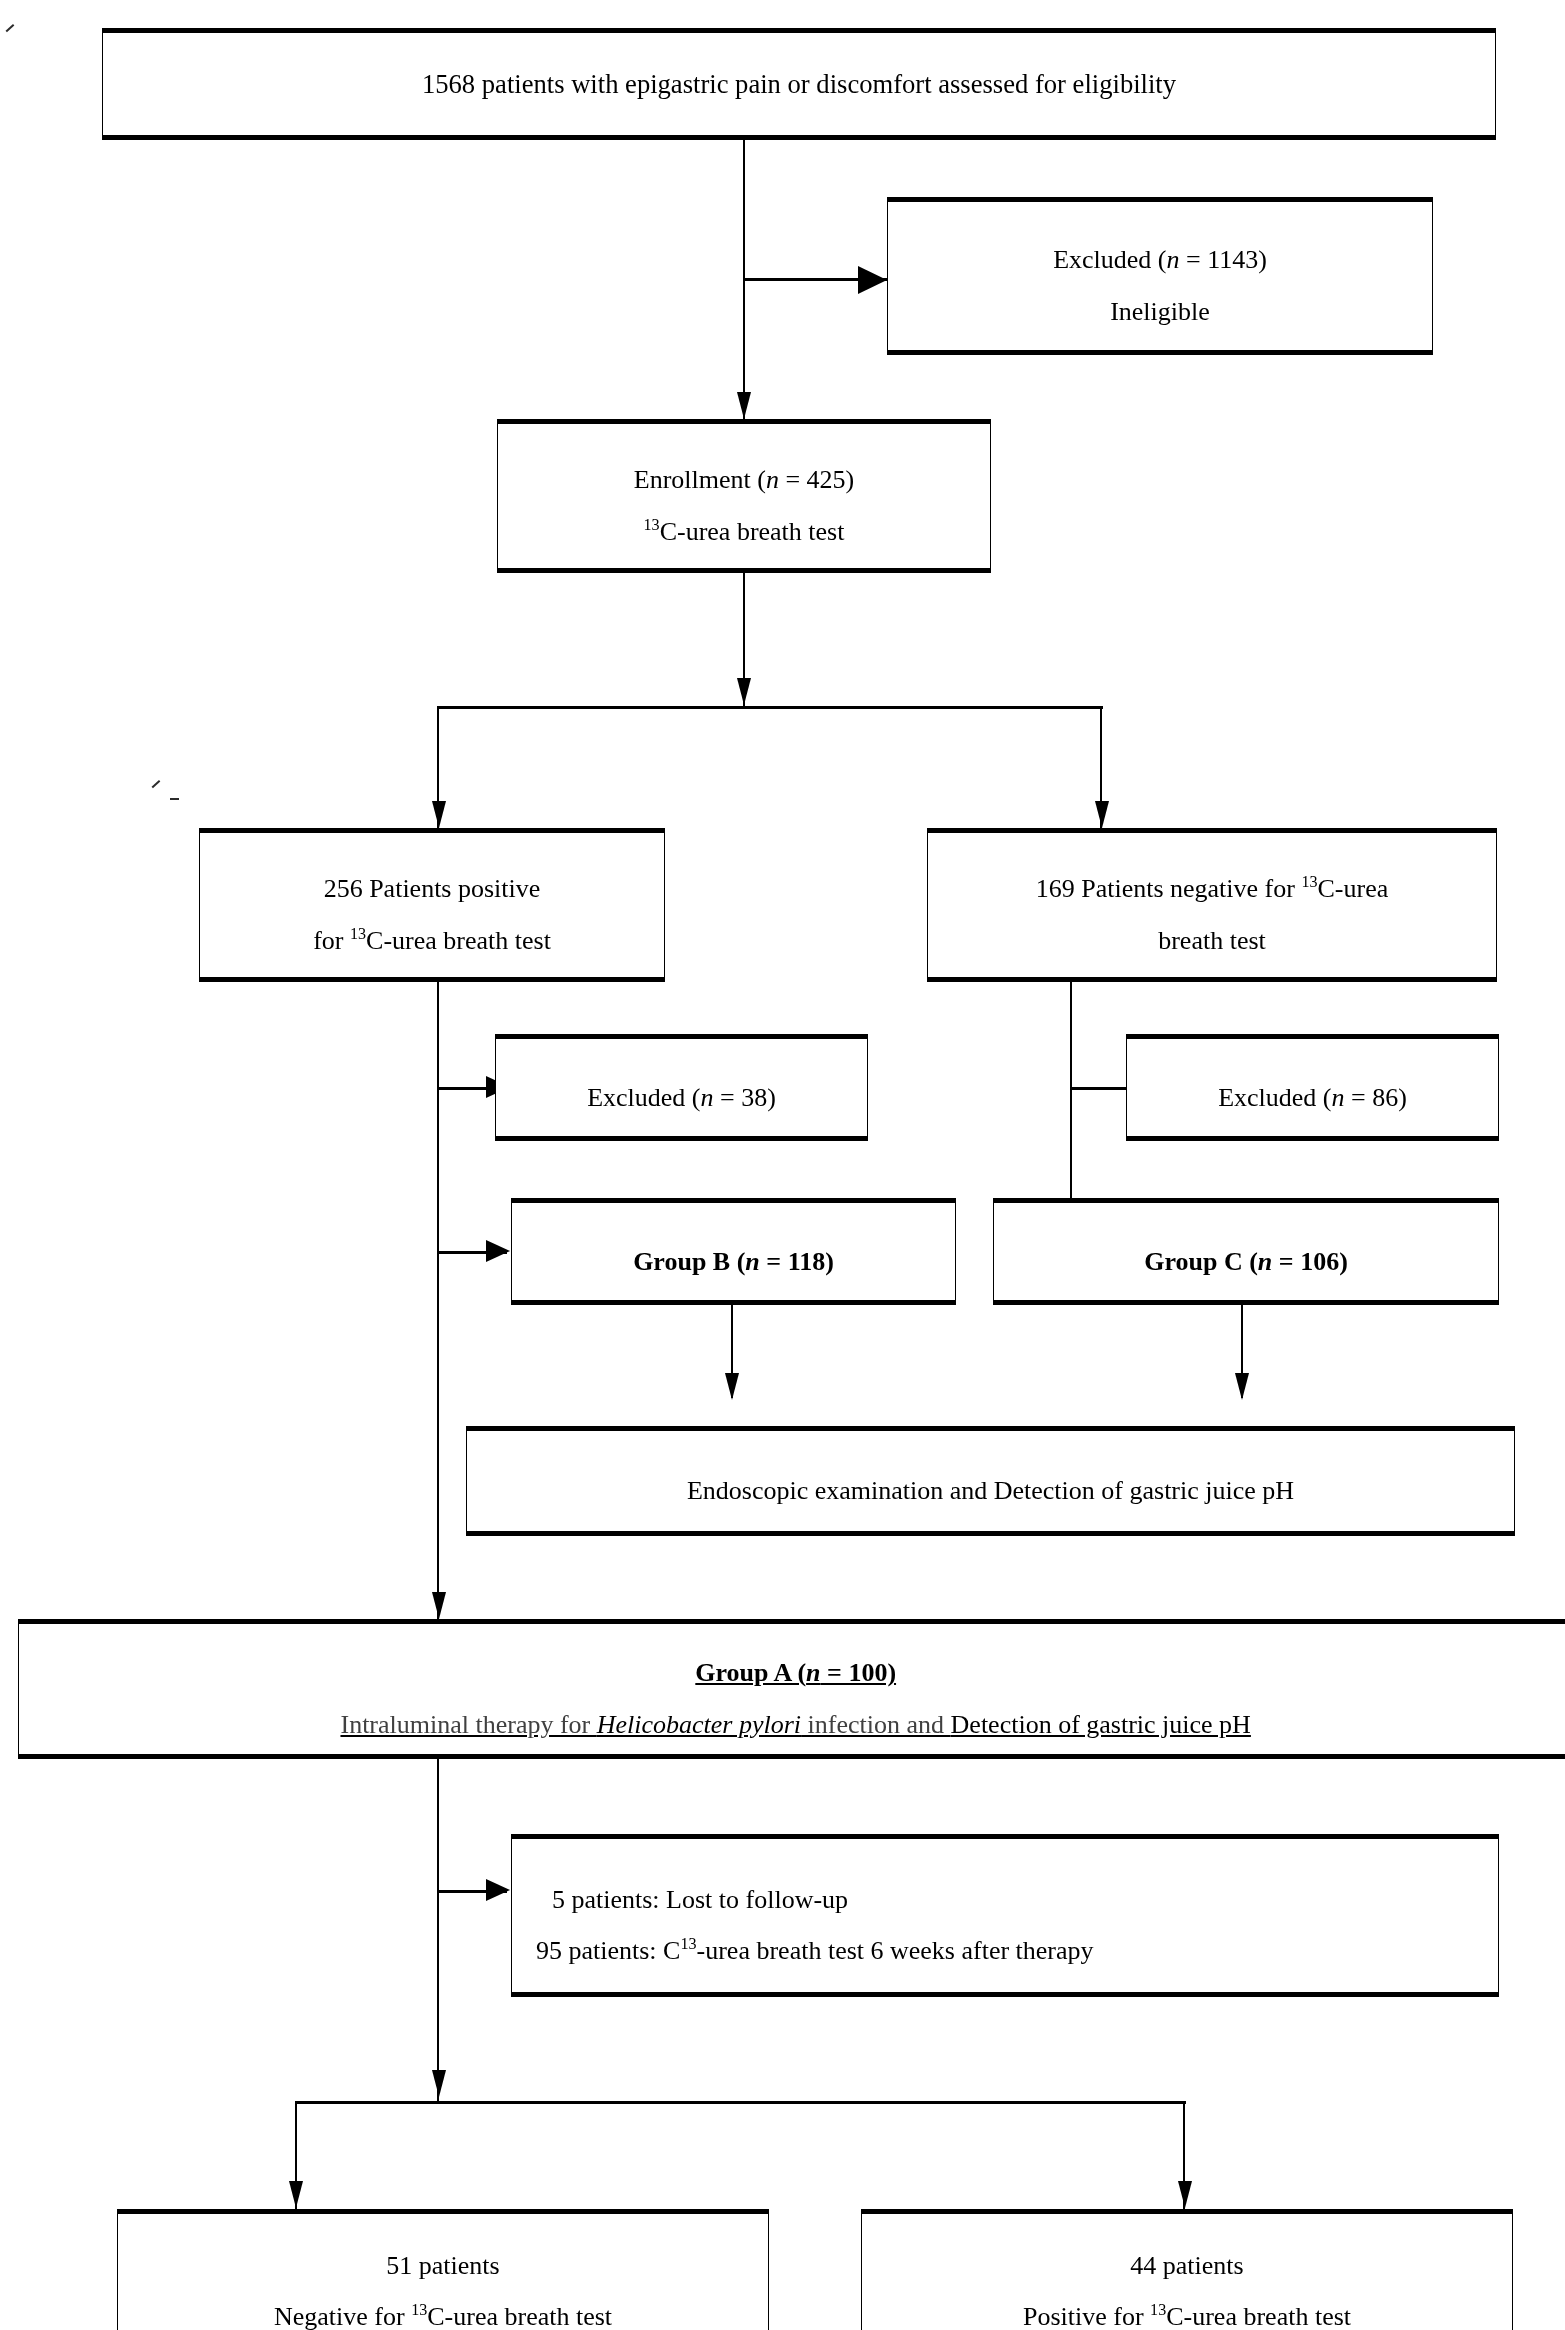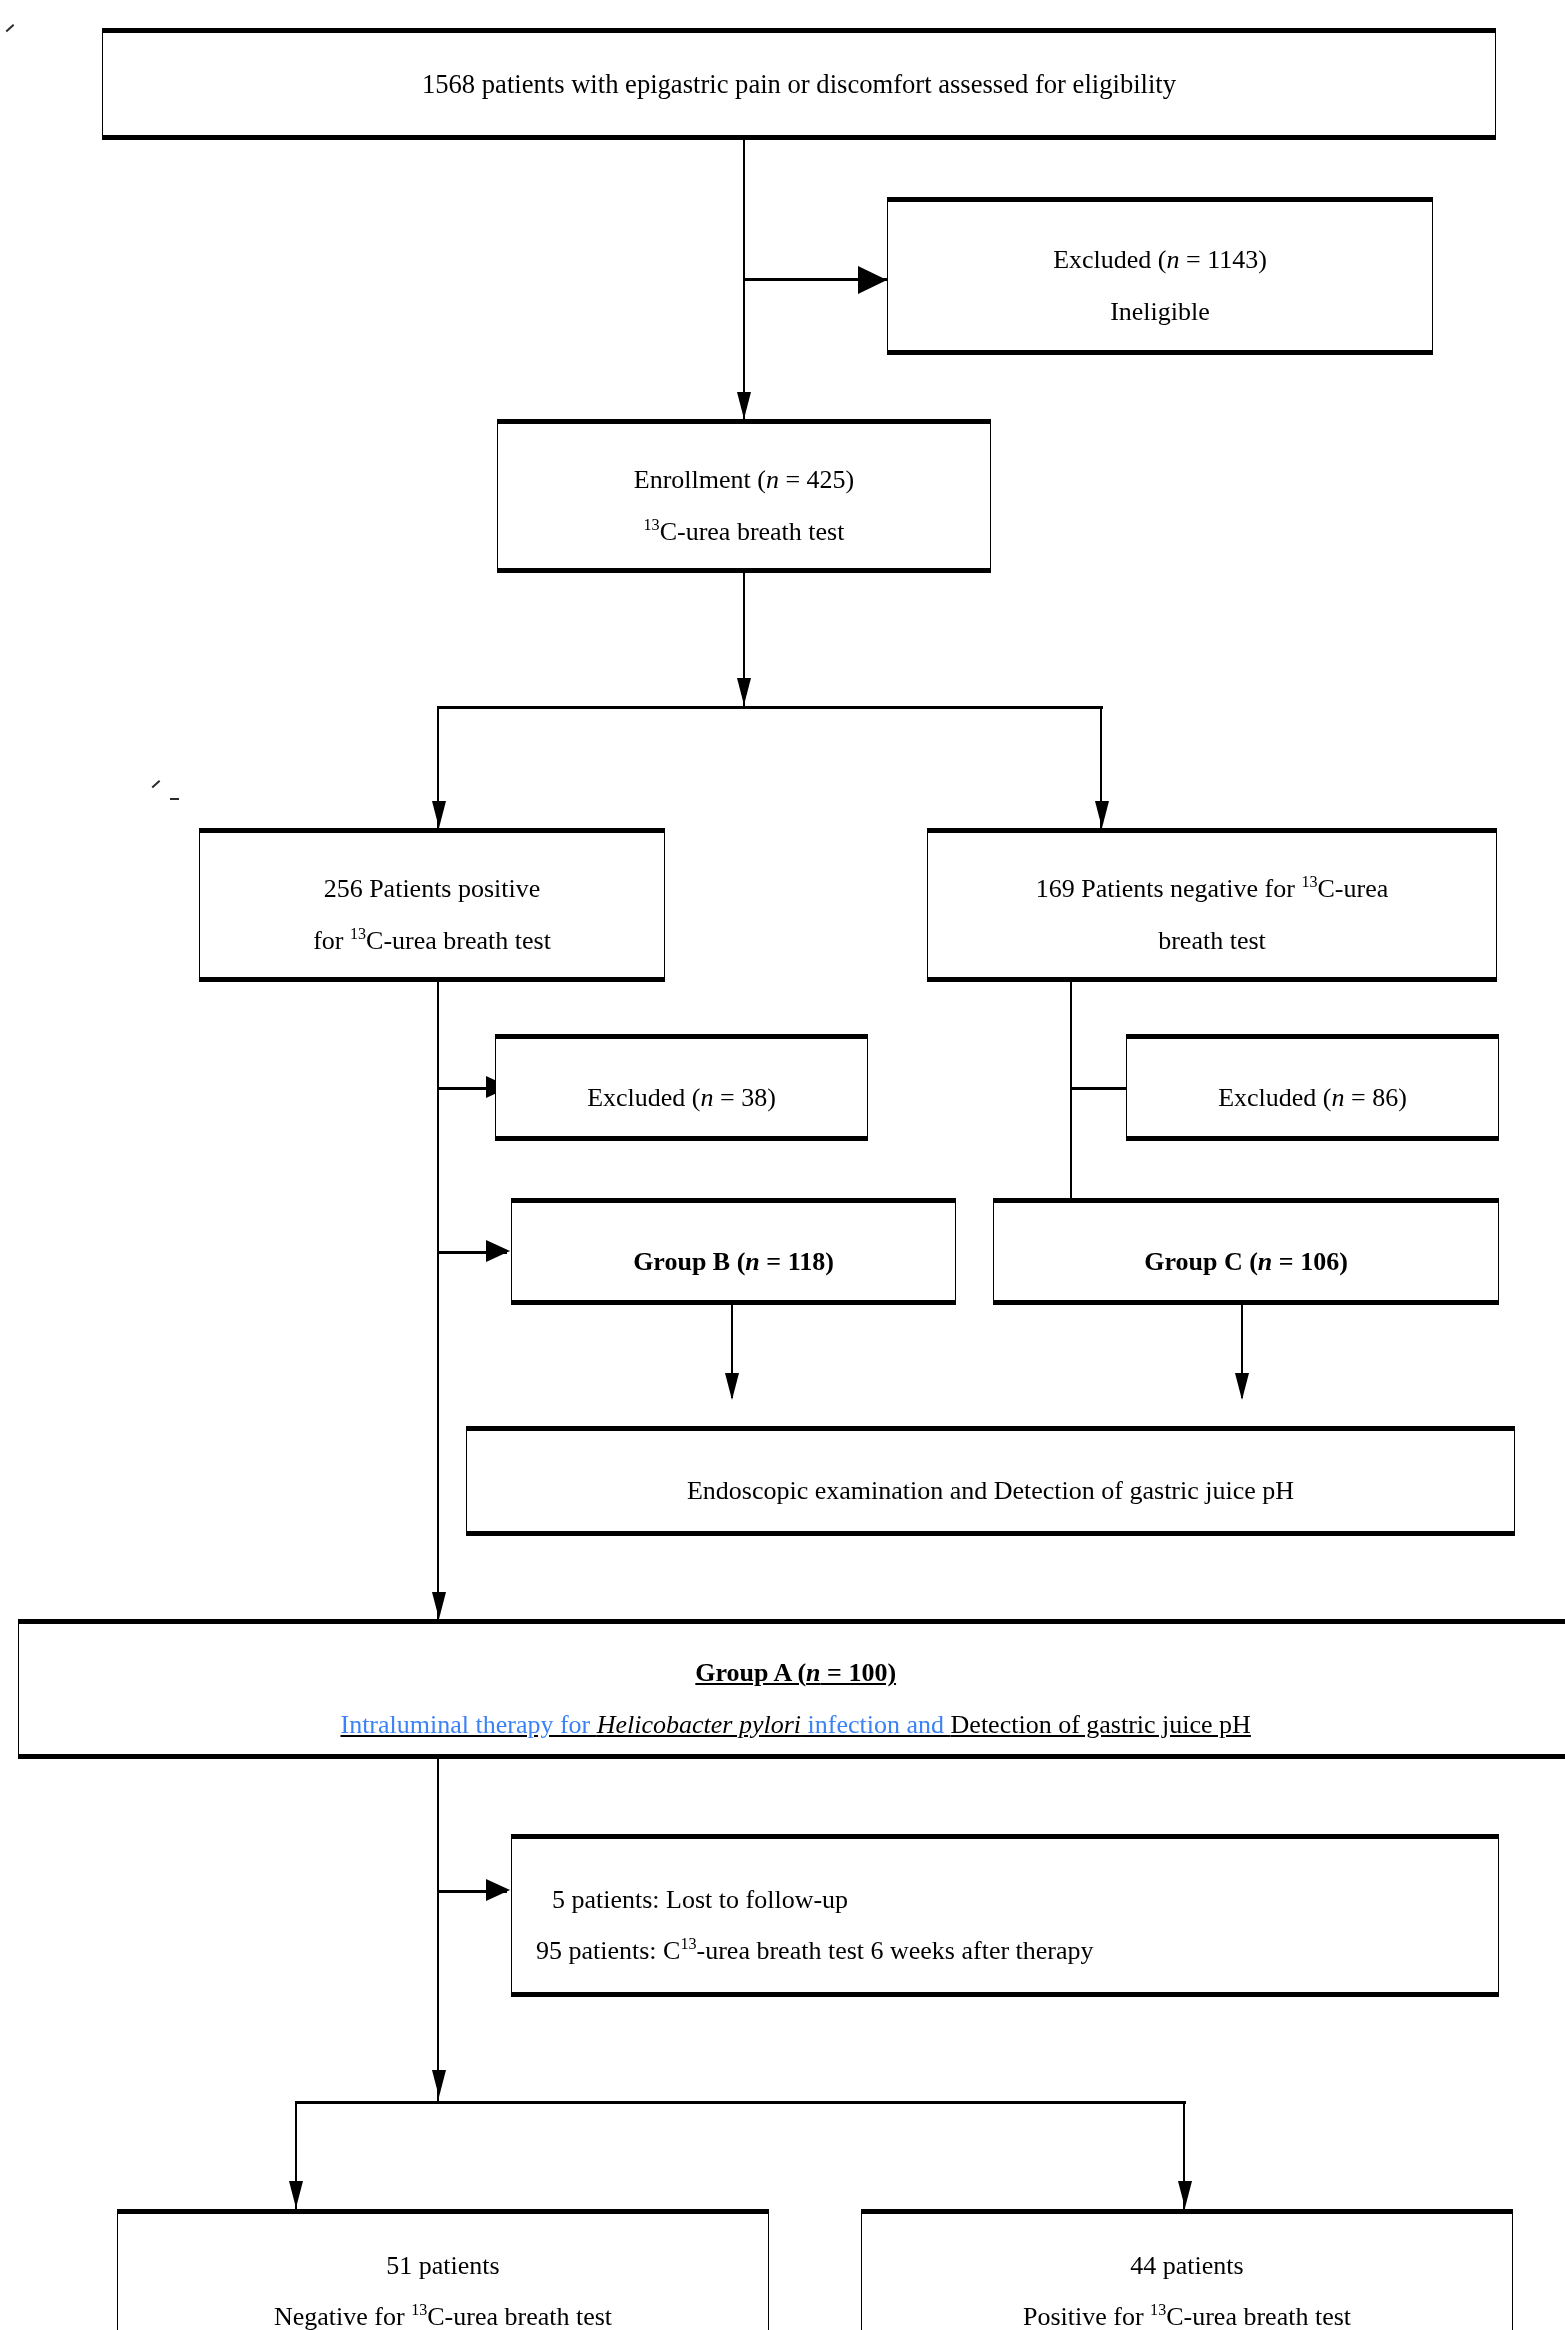--- a/index.html
+++ b/index.html
@@ -35,21 +35,21 @@
   .box .ln {
     display: block;
     white-space: nowrap;
   }
   .box .ln + .ln { margin-top: 21.4px; }
 
   .t48  { font-size: 26.6px; }
   .t46  { font-size: 26px; margin-top: 20px; }
   .bold { font-weight: bold; }
   sup   { font-size: 0.62em; vertical-align: super; line-height: 0; }
-  .grey { color: #3b82f6; }
+  .grey { color: #404040; }
 
   
   .vline, .hline {
     position: absolute;
     background: #000000;
   }
   .vline { width: 2.3px; }
   .hline { height: 2.3px; }
   .hline.thick { height: 3.3px; }
 

